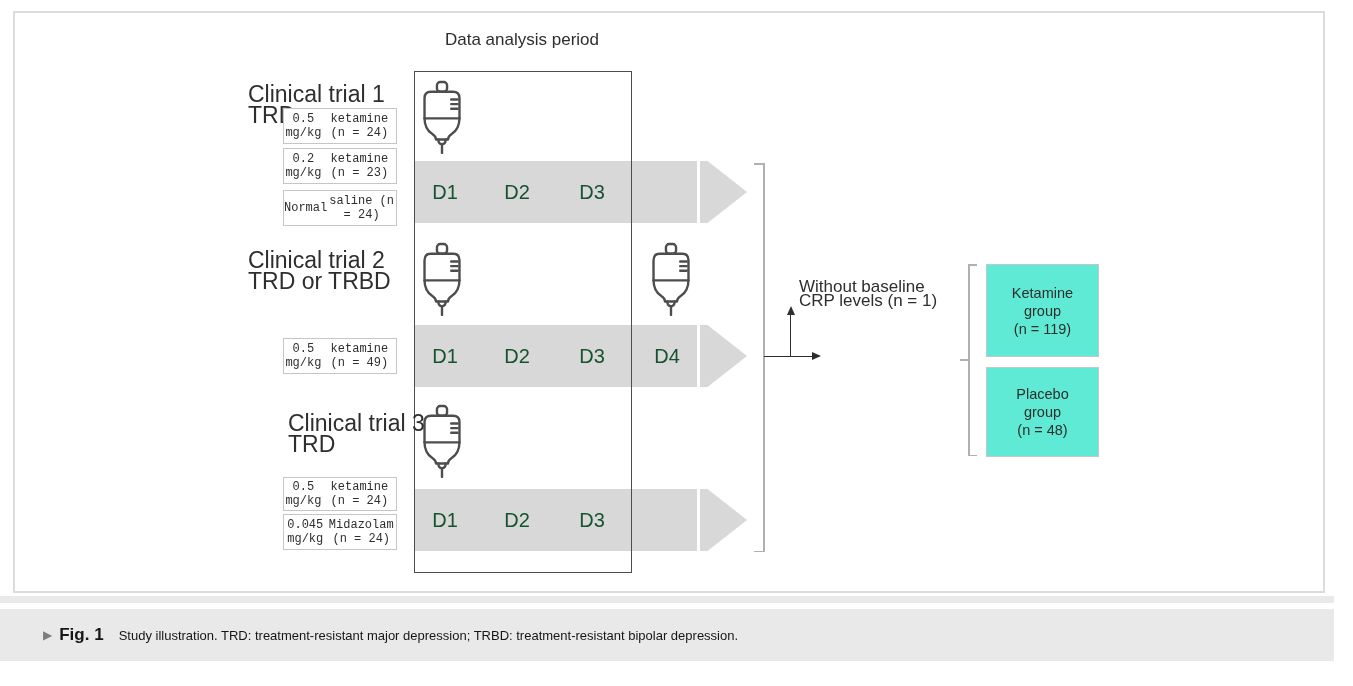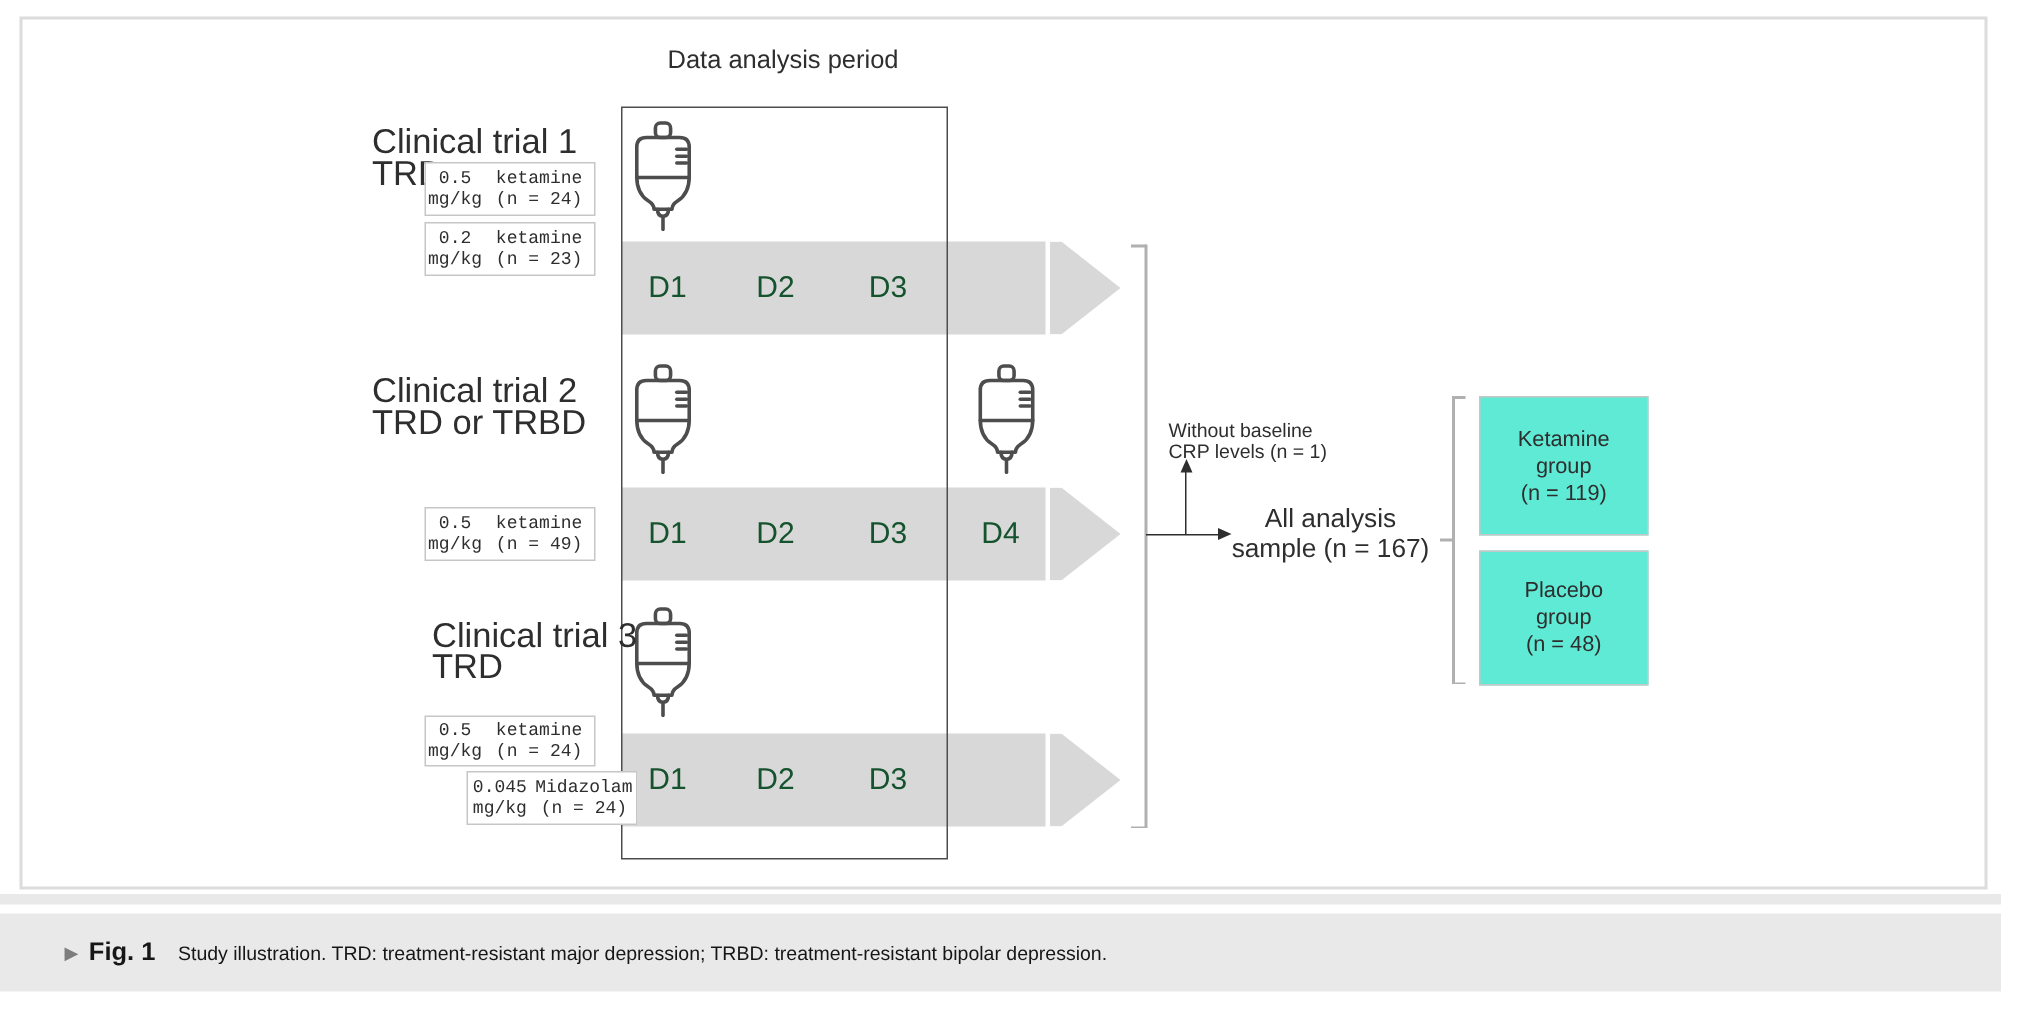--- a/index.html
+++ b/index.html
@@ -27,21 +27,21 @@
   .obox{border:1px solid var(--box-border);background:#fff;display:flex;flex-direction:row;
         align-items:center;justify-content:center;text-align:center;box-sizing:border-box;font-family:Liberation Mono, monospace;}
   .obox .l{font-size:12px;line-height:14px;}
   .gbox{border:1px solid var(--box-border);background:#5eead4;display:flex;flex-direction:column;
         align-items:center;justify-content:center;text-align:center;box-sizing:border-box;}
   .gbox .l{font-size:14.5px;line-height:18px;}
   .bline{background:var(--bracket);}
   .jline{background:#2e2e2e;}
   .tri-right{width:0;height:0;border-left:9px solid #2e2e2e;border-top:4.5px solid transparent;border-bottom:4.5px solid transparent;}
   .tri-up{width:0;height:0;border-bottom:9px solid #2e2e2e;border-left:4.5px solid transparent;border-right:4.5px solid transparent;}
-  .small{font-size:13px;line-height:14px;}
+  .small{font-size:17px;line-height:14px;margin-left:20px;}
   .bag{color:var(--icon-stroke);}
   .caption-bar{background:var(--caption-bg);display:flex;align-items:center;}
   .cap-marker{color:#7d7d7d;font-size:12px;margin-right:7px;}
   .cap-label{font-weight:bold;font-size:17px;color:#161616;margin-right:15px;}
   .cap-text{font-size:13px;color:#161616;}
   .big-center{font-size:17.5px;line-height:20px;text-align:center;}
 </style>
 </head>
 <body>
 
@@ -137,51 +137,51 @@
   </div>
 
   <div class="abs obox" style="left:283px;top:108px;width:114px;height:36px;">
     <div class="l">0.5 mg/kg</div>
     <div class="l">ketamine (n = 24)</div>
   </div>
   <div class="abs obox" style="left:283px;top:148px;width:114px;height:36px;">
     <div class="l">0.2 mg/kg</div>
     <div class="l">ketamine (n = 23)</div>
   </div>
+  <div class="abs obox" style="left:283px;top:190px;width:114px;height:36px;">
+    <div class="l">Normal</div>
+    <div class="l">saline (n = 24)</div>
+  </div>
   <div class="abs obox" style="left:283px;top:338px;width:114px;height:36px;">
     <div class="l">0.5 mg/kg</div>
     <div class="l">ketamine (n = 49)</div>
   </div>
   <div class="abs obox" style="left:283px;top:477px;width:114px;height:34px;">
     <div class="l">0.5 mg/kg</div>
     <div class="l">ketamine (n = 24)</div>
   </div>
-  <div class="abs obox" style="left:283px;top:514px;width:114px;height:36px;margin-left:28px;">
+  <div class="abs obox" style="left:283px;top:514px;width:114px;height:36px;">
     <div class="l">0.045 mg/kg</div>
     <div class="l">Midazolam (n = 24)</div>
   </div>
 
   <div class="abs bline" style="left:763px;top:163px;width:1.5px;height:389px;"></div>
   <div class="abs bline" style="left:754px;top:163px;width:10px;height:1.5px;"></div>
   <div class="abs bline" style="left:754px;top:550.5px;width:10px;height:1.5px;"></div>
 
   <div class="abs jline" style="left:764px;top:355.5px;width:49px;height:1.3px;"></div>
   <div class="abs tri-right" style="left:812px;top:351.8px;"></div>
   <div class="abs jline" style="left:790px;top:314px;width:1.3px;height:42px;"></div>
   <div class="abs tri-up" style="left:786.5px;top:306px;"></div>
 
   <div class="abs small" style="left:779px;top:280px;">
     <div>Without baseline</div>
     <div>CRP levels (n = 1)</div>
   </div>
 
-  <div class="abs big-center" style="left:812px;top:335px;width:150px;">
-    <div>All analysis</div>
-    <div>sample (n = 167)</div>
-  </div>
 
   <div class="abs bline" style="left:968px;top:264px;width:1.5px;height:192px;"></div>
   <div class="abs bline" style="left:968px;top:264px;width:9px;height:1.5px;"></div>
   <div class="abs bline" style="left:968px;top:454.5px;width:9px;height:1.5px;"></div>
   <div class="abs bline" style="left:959.5px;top:359px;width:9px;height:1.5px;"></div>
 
   <div class="abs gbox" style="left:986px;top:264px;width:113px;height:93px;">
     <div class="l">Ketamine</div>
     <div class="l">group</div>
     <div class="l">(n = 119)</div>

